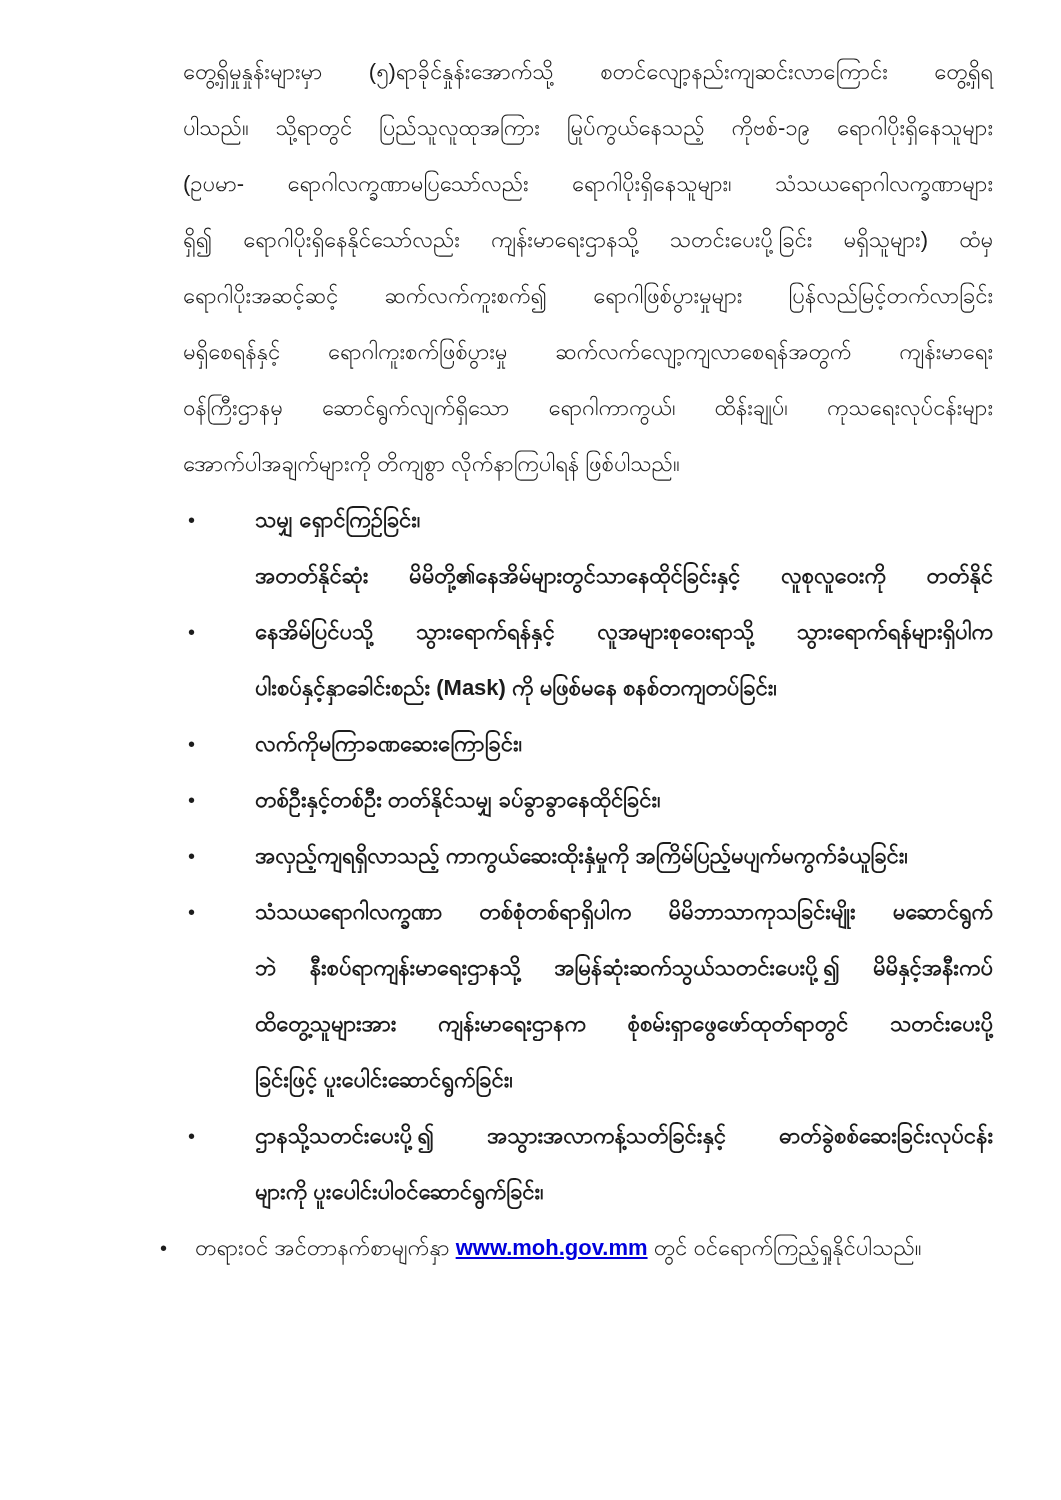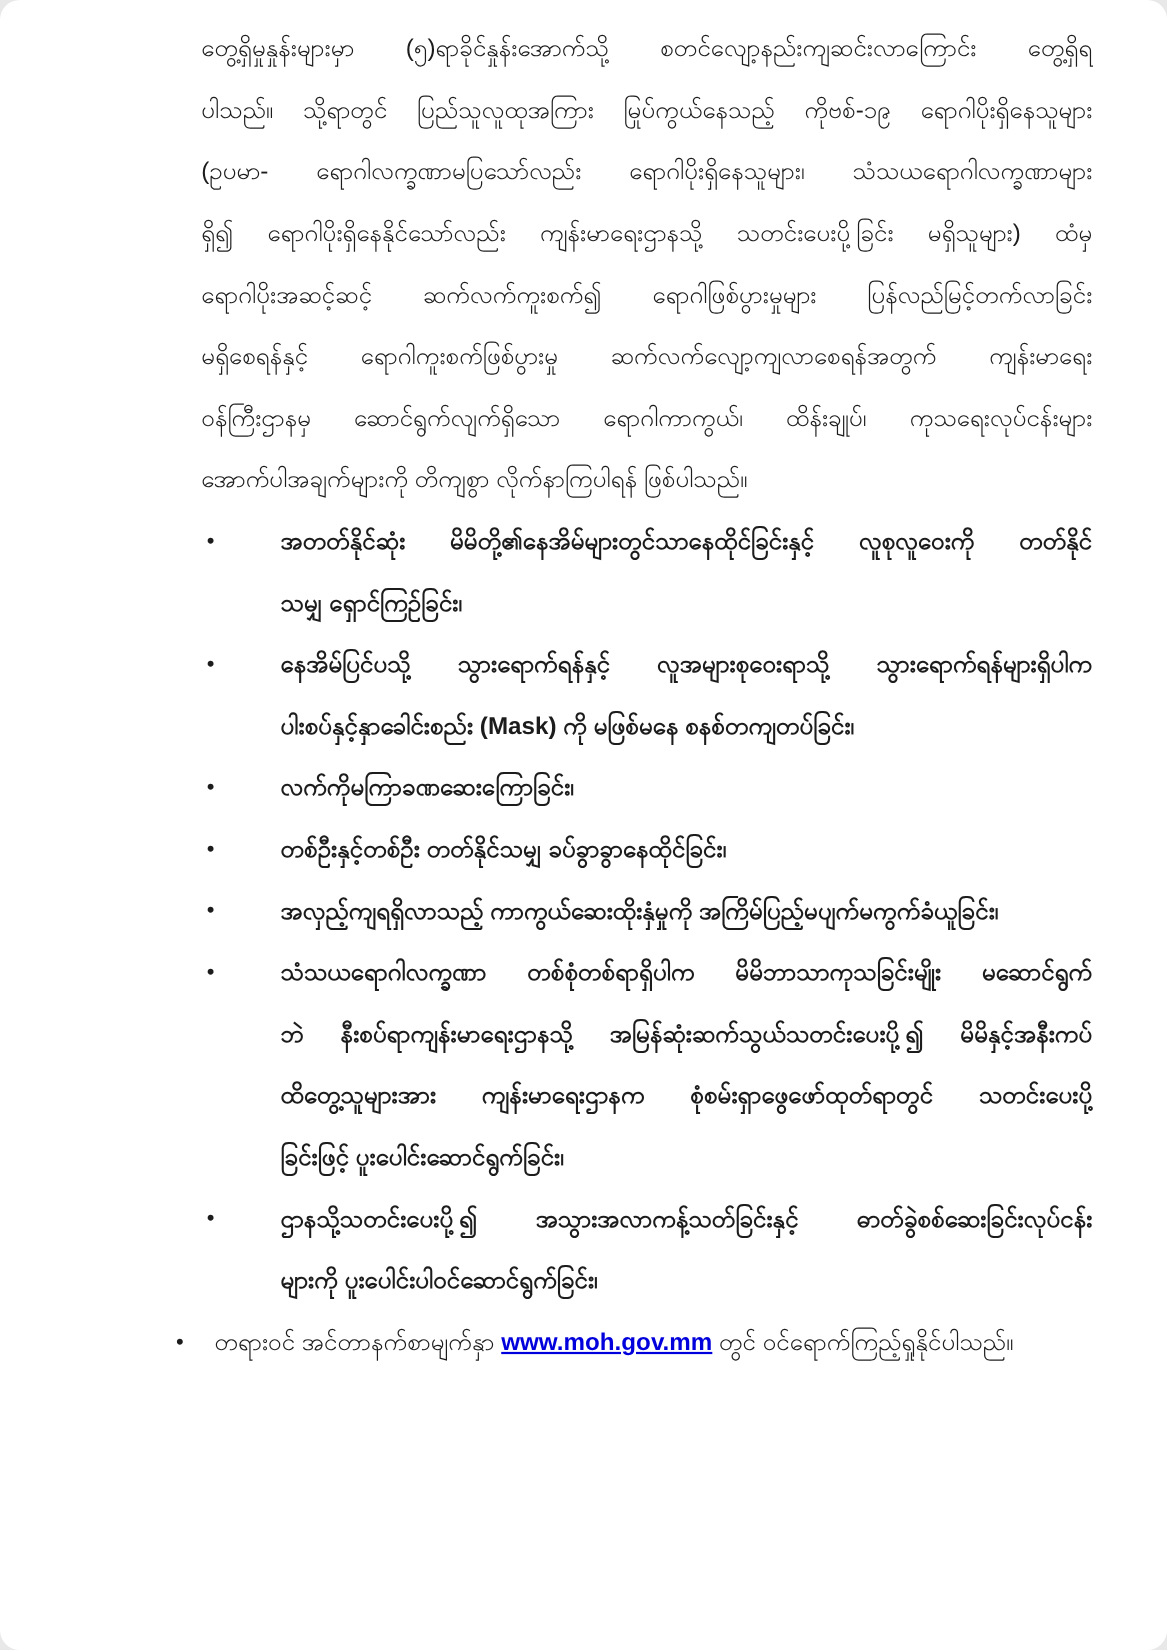--- a/index.html
+++ b/index.html
@@ -7,23 +7,22 @@
   .page {
     position: relative;
     width: 1061px;
     height: 1500px;
     margin: 0 auto;
     background: #ffffff;
     color: #1c1c1c;
     font-family: "Liberation Sans", "DejaVu Sans", sans-serif;
     font-size: 22px;
     line-height: 56px;
-    padding-top: 16px;
+    padding-top: 44px;
     overflow: hidden;
-    border-radius: 18px;
   }
   .para {
     margin-left: 183px;
     margin-right: 68px;
   }
   .line { display: block; }
   
   .j { text-align: justify; text-align-last: justify; }
   .bullet-item {
     display: flex;
@@ -68,22 +67,22 @@
     <span class="line j">မရှိစေရန်နှင့် ရောဂါကူးစက်ဖြစ်ပွားမှု ဆက်လက်လျော့ကျလာစေရန်အတွက် ကျန်းမာရေး</span>
     <span class="line j">ဝန်ကြီးဌာနမှ ဆောင်ရွက်လျက်ရှိသော ရောဂါကာကွယ်၊ ထိန်းချုပ်၊ ကုသရေးလုပ်ငန်းများ</span>
     <span class="line">အောက်ပါအချက်များကို တိကျစွာ လိုက်နာကြပါရန် ဖြစ်ပါသည်။</span>
   </div>
 
   <div>
 
     <div class="bullet-item">
       <span class="marker">•</span>
       <span class="content">
+        <span class="line">သမျှ ရှောင်ကြဉ်ခြင်း၊</span>
         <span class="line j">အတတ်နိုင်ဆုံး မိမိတို့၏နေအိမ်များတွင်သာနေထိုင်ခြင်းနှင့် လူစုလူဝေးကို တတ်နိုင်</span>
-        <span class="line">သမျှ ရှောင်ကြဉ်ခြင်း၊</span>
       </span>
     </div>
 
     <div class="bullet-item">
       <span class="marker">•</span>
       <span class="content">
         <span class="line j">နေအိမ်ပြင်ပသို့ သွားရောက်ရန်နှင့် လူအများစုဝေးရာသို့ သွားရောက်ရန်များရှိပါက</span>
         <span class="line">ပါးစပ်နှင့်နှာခေါင်းစည်း (Mask) ကို မဖြစ်မနေ စနစ်တကျတပ်ခြင်း၊</span>
       </span>
     </div>

